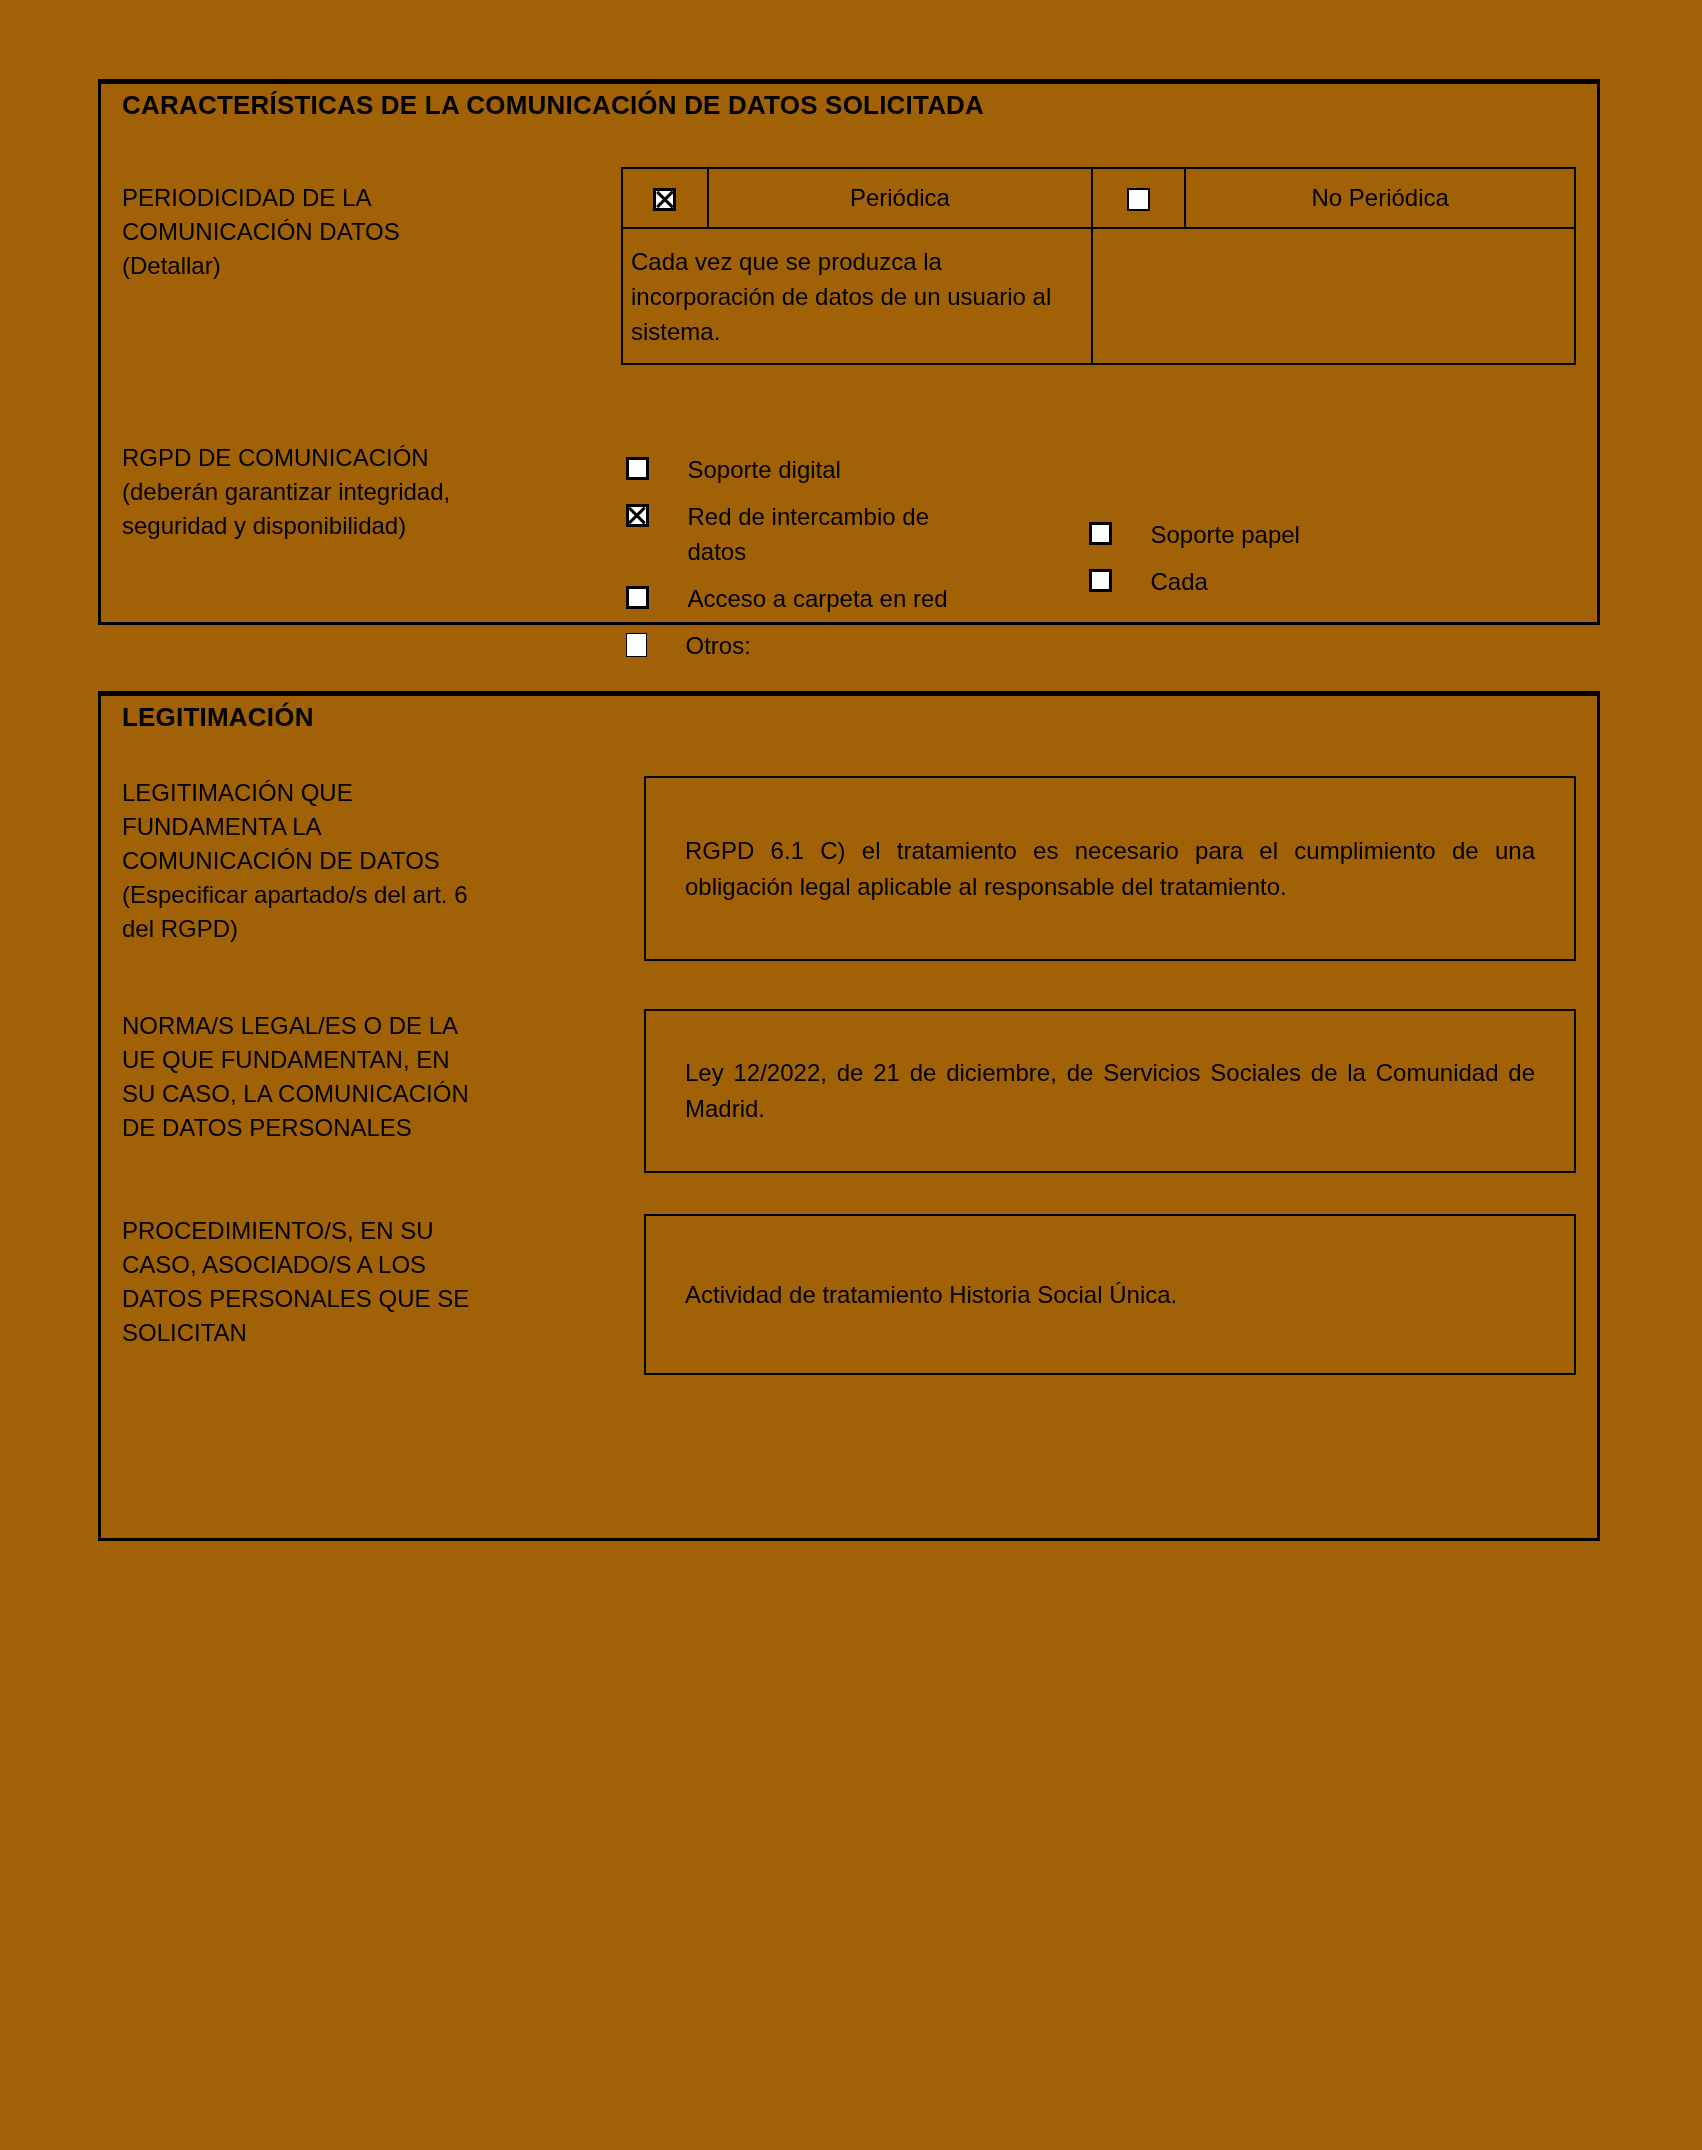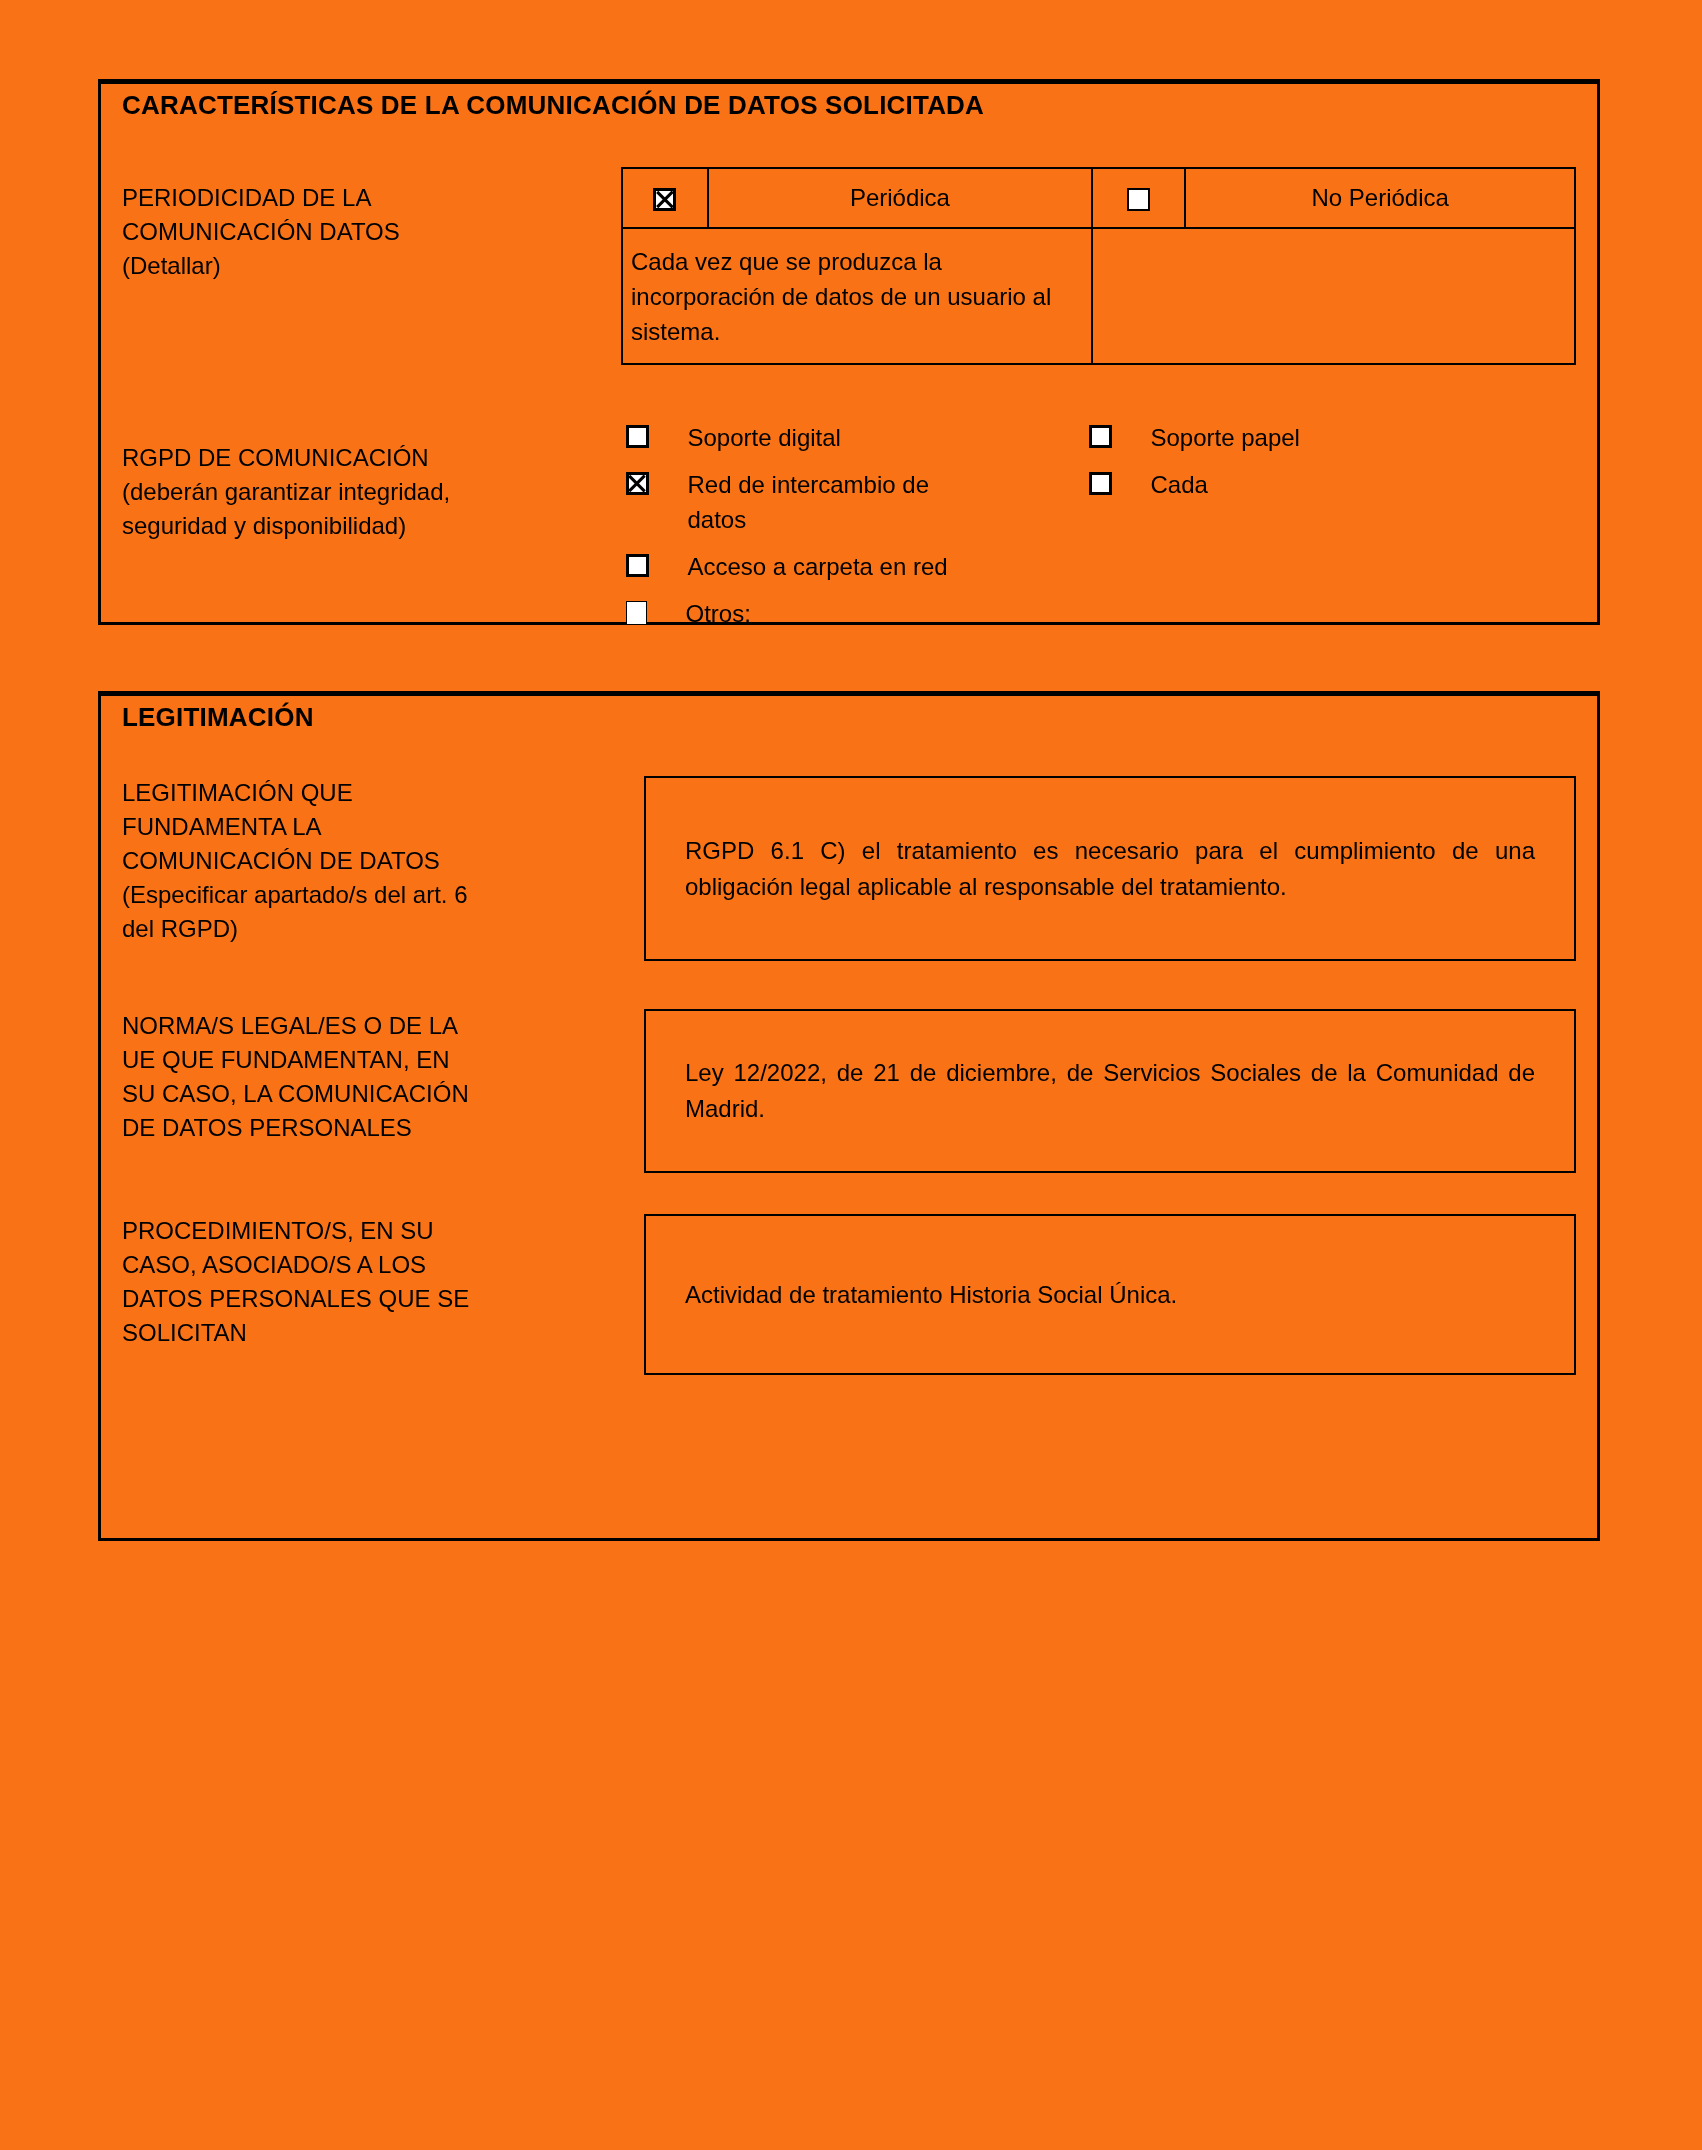--- a/index.html
+++ b/index.html
@@ -4,21 +4,21 @@
 <style>
   html, body {
     margin: 0;
     padding: 0;
     background: #ffffff;
   }
   .page {
     position: relative;
     width: 1702px;
     height: 2151px;
-    background: #f97316;
+    background: #a16207;
     font-family: "Liberation Sans", sans-serif;
     color: #000000;
   }
   .box {
     position: absolute;
     left: 98px;
     width: 1502px;
     border: 3px solid #000;
     border-top-width: 5.3px;
     box-sizing: border-box;
@@ -63,21 +63,21 @@
     height: 118px;
     vertical-align: top;
     padding: 4.5px 44px 4.5px 12px;
     line-height: 35px;
   }
   .emptycell { height: 118px; }
 
   
   .rowB { margin-top: 55px; }
   .rowB .row-label { padding-top: 21px; }
-  .opts { display: flex; align-items: flex-start; padding-left: 4.5px; }
+  .opts { display: flex; align-items: center; padding-left: 4.5px; margin-top: 32px; }
   .optcol { display: flex; flex-direction: column; }
   .optcol.c1 { width: 463px; flex: none; }
   .opt { display: flex; align-items: flex-start; margin-bottom: 12px; }
   .opt .cb { margin-right: 39px; margin-top: 5.3px; flex: none; }
   .opt-label { font-size: 24px; line-height: 35px; max-width: 292px; }
 
   
   .cb {
     display: inline-block;
     width: 23px;

